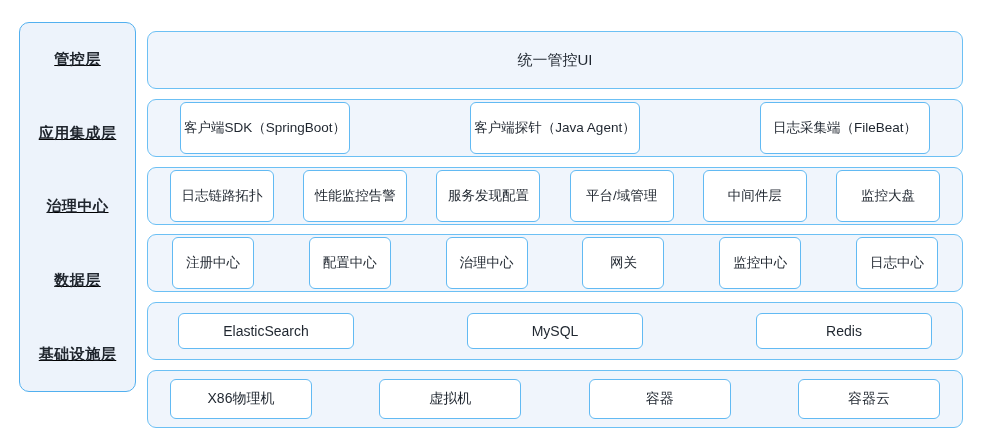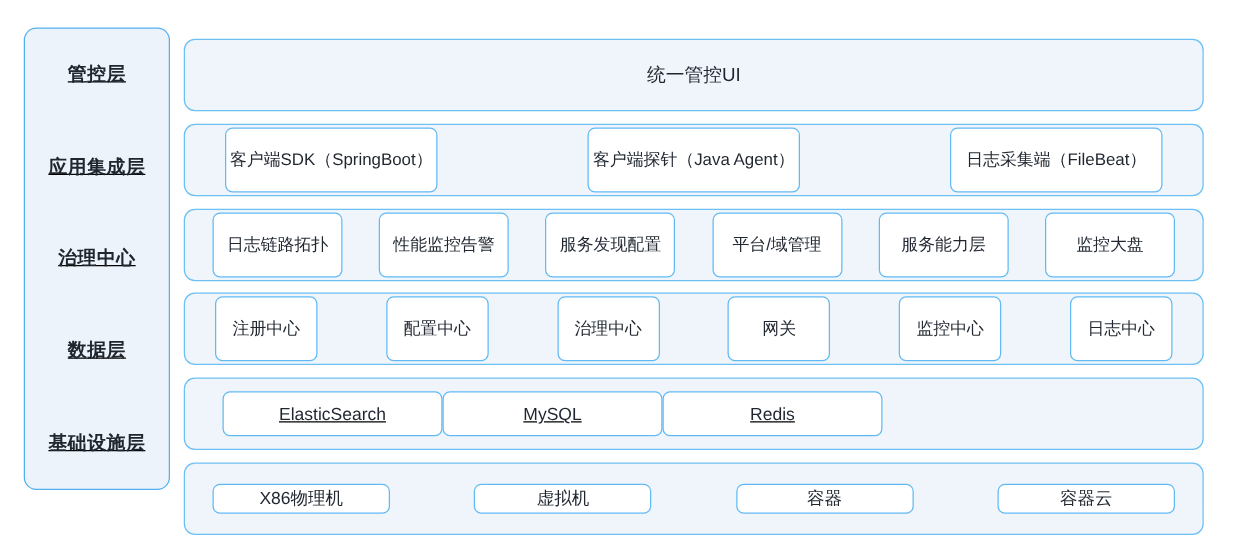--- a/index.html
+++ b/index.html
@@ -119,38 +119,37 @@
   .row-middleware {
     justify-content: space-between;
     padding: 0 24px;
   }
   .row-middleware .chip {
     width: 82px;
   }
 
   
   .row-data {
-    justify-content: flex-start;
+    justify-content: space-between;
     padding: 0 30px;
-    text-decoration: underline;
   }
   .row-data .chip {
     width: 176px;
     height: 36px;
     font-size: 14px;
   }
 
   
   .row-infra {
     justify-content: space-between;
     padding: 0 22px;
   }
   .row-infra .chip {
     width: 142px;
-    height: 24px;
+    height: 40px;
     font-size: 14px;
   }
 </style>
 </head>
 <body>
 
 <div id="diagram-root">
 
   <div class="layer-sidebar">
     <div class="layer-name">
@@ -180,21 +179,21 @@
       <div class="chip">客户端SDK（SpringBoot）</div>
       <div class="chip">客户端探针（Java Agent）</div>
       <div class="chip">日志采集端（FileBeat）</div>
     </div>
 
     <div class="layer-row row-service">
       <div class="chip">日志链路拓扑</div>
       <div class="chip">性能监控告警</div>
       <div class="chip">服务发现配置</div>
       <div class="chip">平台/域管理</div>
-      <div class="chip">服务能力层</div>
+      <div class="chip">中间件层</div>
       <div class="chip">监控大盘</div>
     </div>
 
     <div class="layer-row row-middleware">
       <div class="chip">注册中心</div>
       <div class="chip">配置中心</div>
       <div class="chip">治理中心</div>
       <div class="chip">网关</div>
       <div class="chip">监控中心</div>
       <div class="chip">日志中心</div>

